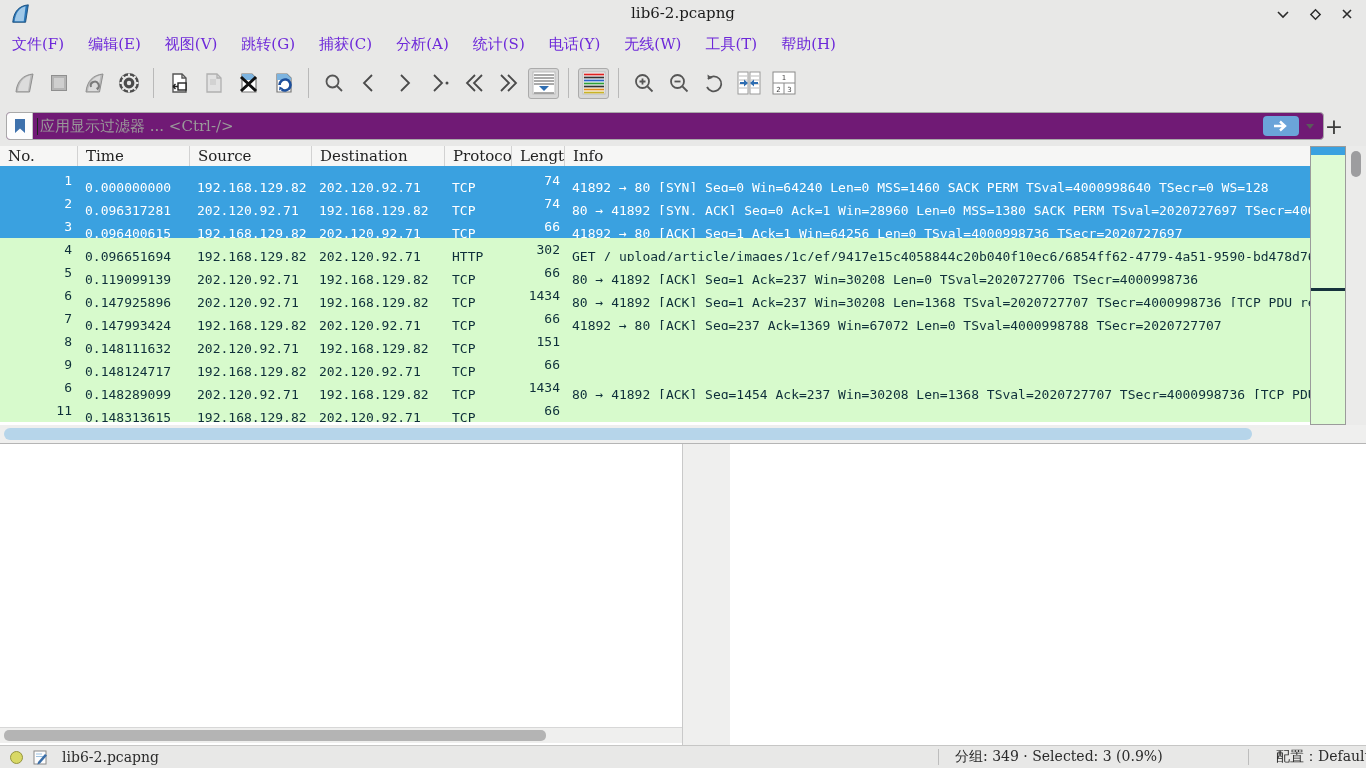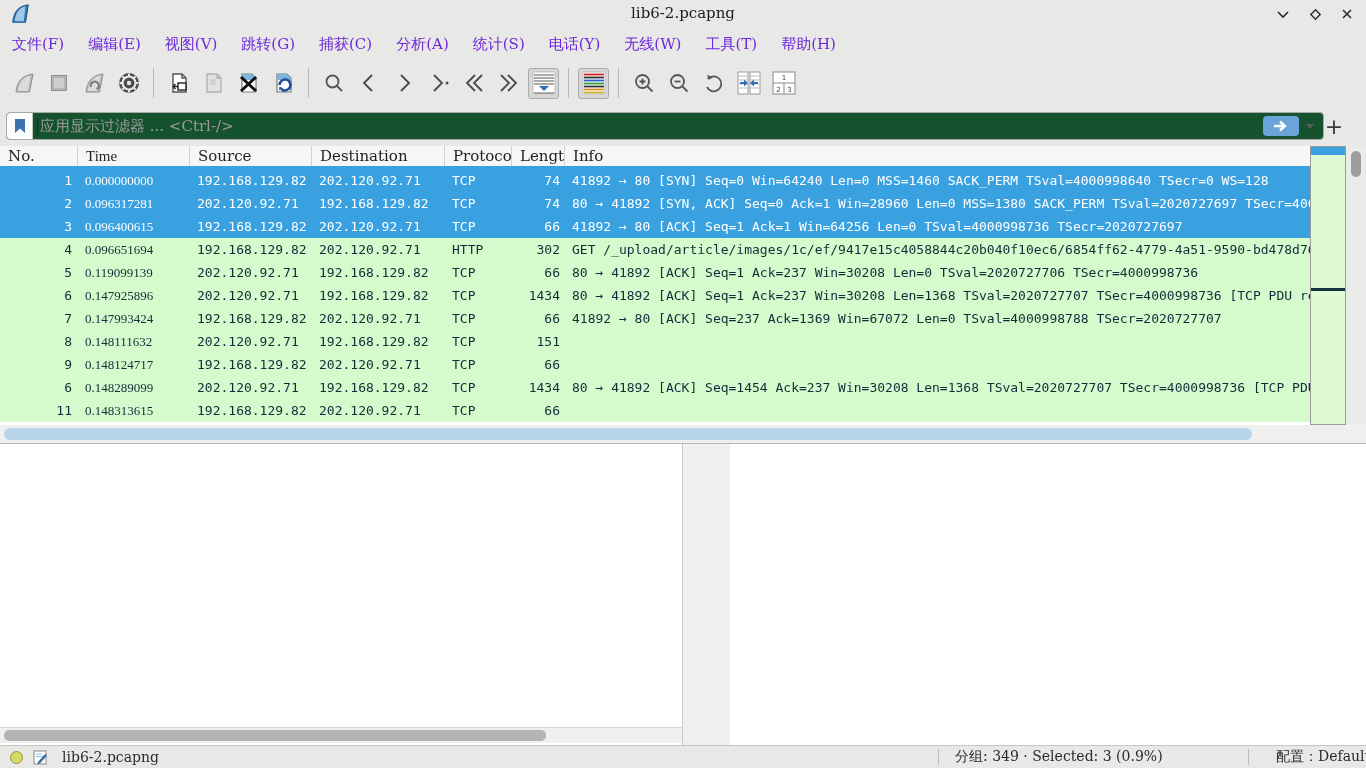--- a/index.html
+++ b/index.html
@@ -21,49 +21,49 @@
 
   
   #toolbar { position:absolute; top:60px; left:0; width:1366px; height:46px; display:flex; align-items:center; padding-left:8px; }
   .tbtn { width:31px; height:31px; margin-right:4px; display:flex; align-items:center; justify-content:center; border:1px solid transparent; border-radius:3px; }
   .tbtn.pressed { background:#d7d7d7; border-color:#ababab; }
   .tsep { width:1px; height:30px; background:#b9b9b9; margin:0 9px 0 5px; }
   .tbtn svg { display:block; }
 
   
   #filterbar { position:absolute; top:106px; left:0; width:1366px; height:40px; }
-  #filter-field { position:absolute; left:6px; top:6px; width:1318px; height:28px; background:#14532d;
+  #filter-field { position:absolute; left:6px; top:6px; width:1318px; height:28px; background:#701a75;
     border:1px solid #a9a9a9; border-radius:4px; display:flex; align-items:center; overflow:hidden; }
   #bookmark-box { width:26px; height:100%; display:flex; align-items:center; justify-content:center;
     border-right:1px solid #c4c4c4; background:#fdfdfd; }
   #filter-input-area { flex:1; display:flex; align-items:center; height:100%; padding-left:4px; }
   #caret { width:1px; height:17px; background:#222; margin-right:2px; }
   #filter-placeholder { font-size:15px; color:#9a9a9a; font-family:"DejaVu Serif","Liberation Serif",serif; }
   #apply-btn { width:36px; height:20px; border-radius:4px; background:#6ba4d9; display:flex; align-items:center; justify-content:center; margin-right:2px; }
   #apply-caret { width:18px; height:100%; display:flex; align-items:center; justify-content:center; margin-right:4px; }
   #filter-add { position:absolute; right:20px; top:6px; width:24px; height:28px; display:flex; align-items:center; justify-content:center; font-size:22px; color:#3c3c3c; font-family:"DejaVu Sans","Liberation Sans",sans-serif; }
 
   
   #packet-list { position:absolute; top:146px; left:0; width:1310px; height:279px; background:#ffffff; }
   #plist-header { display:flex; height:23px; background:#f6f6f5; border-bottom:3px solid #3aa1df; font-size:15px; color:#222; }
   #plist-header .hc { border-right:1px solid #d2d2d2; padding-left:8px; display:flex; align-items:center; height:100%; white-space:nowrap; overflow:hidden; }
   #plist-rows { width:100%; }
   .prow { display:flex; height:23px; line-height:23px; background:#d7facc; color:#0e2f3a;
     font-family:"DejaVu Sans Mono","Liberation Mono",monospace; font-size:13px; white-space:pre; }
   .prow.selected { background:#3aa1e0; color:#ffffff; }
   .c { overflow:hidden; flex-shrink:0; }
   .w-no   { width:78px;  }
-  .w-time { width:112px;font-family:Liberation Serif, serif; }
+  .w-time { width:112px; }
   .w-src  { width:122px; }
   .w-dst  { width:133px; }
   .w-proto{ width:67px;  }
   .w-len  { width:53px;  }
   .w-info { flex:1 1 auto; width:auto; }
   .c.no   { text-align:right; padding-right:6px; }
-  .c.time, .c.src, .c.dst, .c.proto, .c.info { padding-left:7px; }
+  .c.time, .c.src, .c.dst, .c.proto, .c.info { padding-left:7px;margin-top:7px; }
   .c.len  { text-align:right; padding-right:5px; }
 
   
   #minimap { position:absolute; top:146px; left:1310px; width:36px; height:279px;
     background:#defbd4; border:1px solid #9b9b9b; }
   #minimap .mm-selected { position:absolute; top:0; left:0; width:100%; height:8px; background:#3aa1e0; }
   #minimap .mm-mark { position:absolute; top:141px; left:0; width:100%; height:3px; background:#16323c; }
 
   
   #vscroll { position:absolute; top:146px; left:1346px; width:20px; height:295px; background:#ebebea; }

